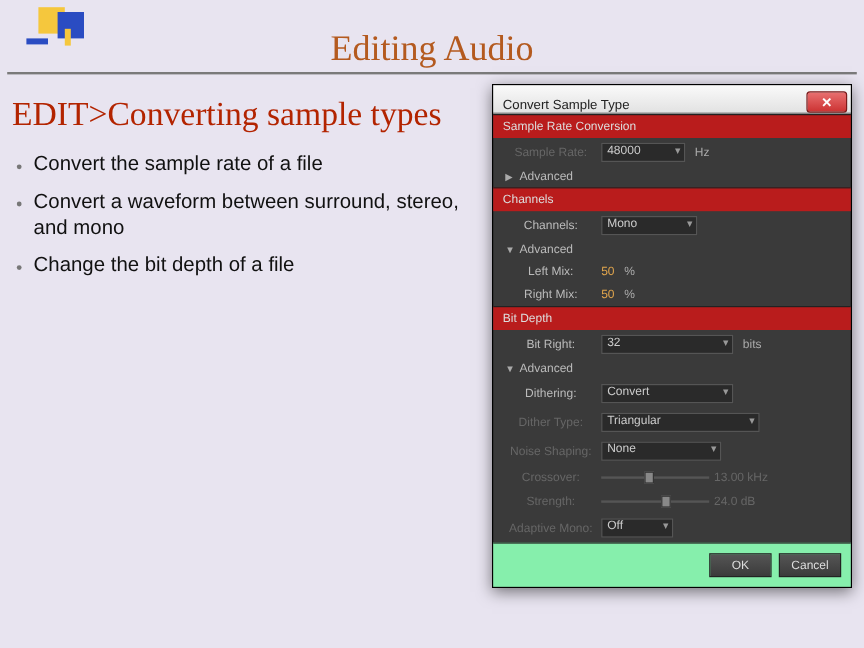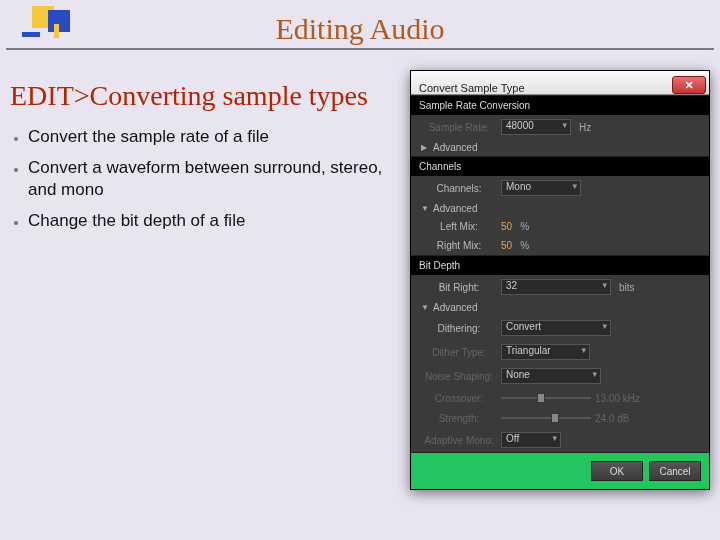--- a/index.html
+++ b/index.html
@@ -8,21 +8,21 @@
     background: #e8e4f0;
     font-family: Arial, sans-serif;
     position: relative;
     overflow: hidden;
   }
   .slide-title {
     text-align: center;
     font-family: Georgia, 'Times New Roman', serif;
     font-size: 30px;
     color: #b45a1f;
-    padding-top: 12px;
+    padding-top: 24px;
     font-weight: normal;
   }
   .logo {
     position: absolute; top: 6px; left: 14px;
     width: 58px; height: 42px;
   }
   .logo .yel { position:absolute; background:#f5c73d; width:22px; height:22px; }
   .logo .blu { position:absolute; background:#2a4cc2; width:22px; height:22px; }
   .logo .y1 { top:0; left:18px; }
   .logo .b1 { top:4px; left:34px; }
@@ -67,38 +67,38 @@
   .row { display:flex; align-items:center; gap:4px; padding:4px 10px; }
   .row .lab { width:76px; text-align:center; color:#bbb; }
   .dim .lab, .dim .val, .dim select, .dim input { color:#666 !important; }
   .sel {
     background:#2a2a2a; border:1px solid #555; color:#ccc;
     height:16px; font-size:10px; padding:0 14px 0 4px;
     position:relative;
   }
   .sel::after { content:"▾"; position:absolute; right:3px; top:0; color:#999; font-size:9px;}
   .group-head {
-    background:#000000; padding:4px 8px; font-size:10px; color:#ddd;
+    background:#b91c1c; padding:4px 8px; font-size:10px; color:#ddd;
     border-top:1px solid #222;
   }
   .adv { padding:3px 10px; display:flex; align-items:center; gap:4px; color:#bbb; }
   .adv .tri { font-size:8px; color:#aaa; display:inline-block; width:8px; }
   .orange { color:#e2a64d; }
   .iconbtn {
     width:18px; height:16px; background:#2b2b2b; border:1px solid #555;
     display:flex; align-items:center; justify-content:center; color:#aaa; font-size:9px;
   }
   .presetsbar { display:flex; align-items:center; gap:3px; padding:5px 8px; background:#3e3e3e; }
   .presetsbar .sel { flex:1; }
   .slider { position:relative; width:90px; height:12px; }
   .slider .track { position:absolute; top:5px; left:0; right:0; height:2px; background:#555; }
   .slider .thumb { position:absolute; top:1px; width:8px; height:10px; background:#888; border:1px solid #333; }
   .footer {
     display:flex; justify-content:flex-end; gap:6px;
-    padding:8px; background:#22c55e; border-top:1px solid #222;
+    padding:8px; background:#86efac; border-top:1px solid #222;
   }
   .btn {
     min-width:52px; height:20px; background:linear-gradient(#555,#3b3b3b);
     border:1px solid #222; color:#ddd; font-size:10px;
     display:flex; align-items:center; justify-content:center;
   }
   .unit { color:#aaa; font-size:10px; margin-left:4px; }
 </style>
 </head>
 <body>
@@ -171,21 +171,21 @@
   <div class="adv">
     <span class="tri">▼</span>
     <span>Advanced</span>
   </div>
   <div class="row">
     <span class="lab">Dithering:</span>
     <div class="sel" style="width:110px"><span>Convert</span></div>
   </div>
   <div class="row dim">
     <span class="lab">Dither Type:</span>
-    <div class="sel" style="width:89px"><span>Triangular</span></div>
+    <div class="sel" style="width:132px"><span>Triangular</span></div>
   </div>
   <div class="row dim">
     <span class="lab">Noise Shaping:</span>
     <div class="sel" style="width:100px"><span>None</span></div>
   </div>
   <div class="row dim">
     <span class="lab">Crossover:</span>
     <div class="slider">
         <div class="track"></div>
         <div class="thumb" style="left:40%"></div>

